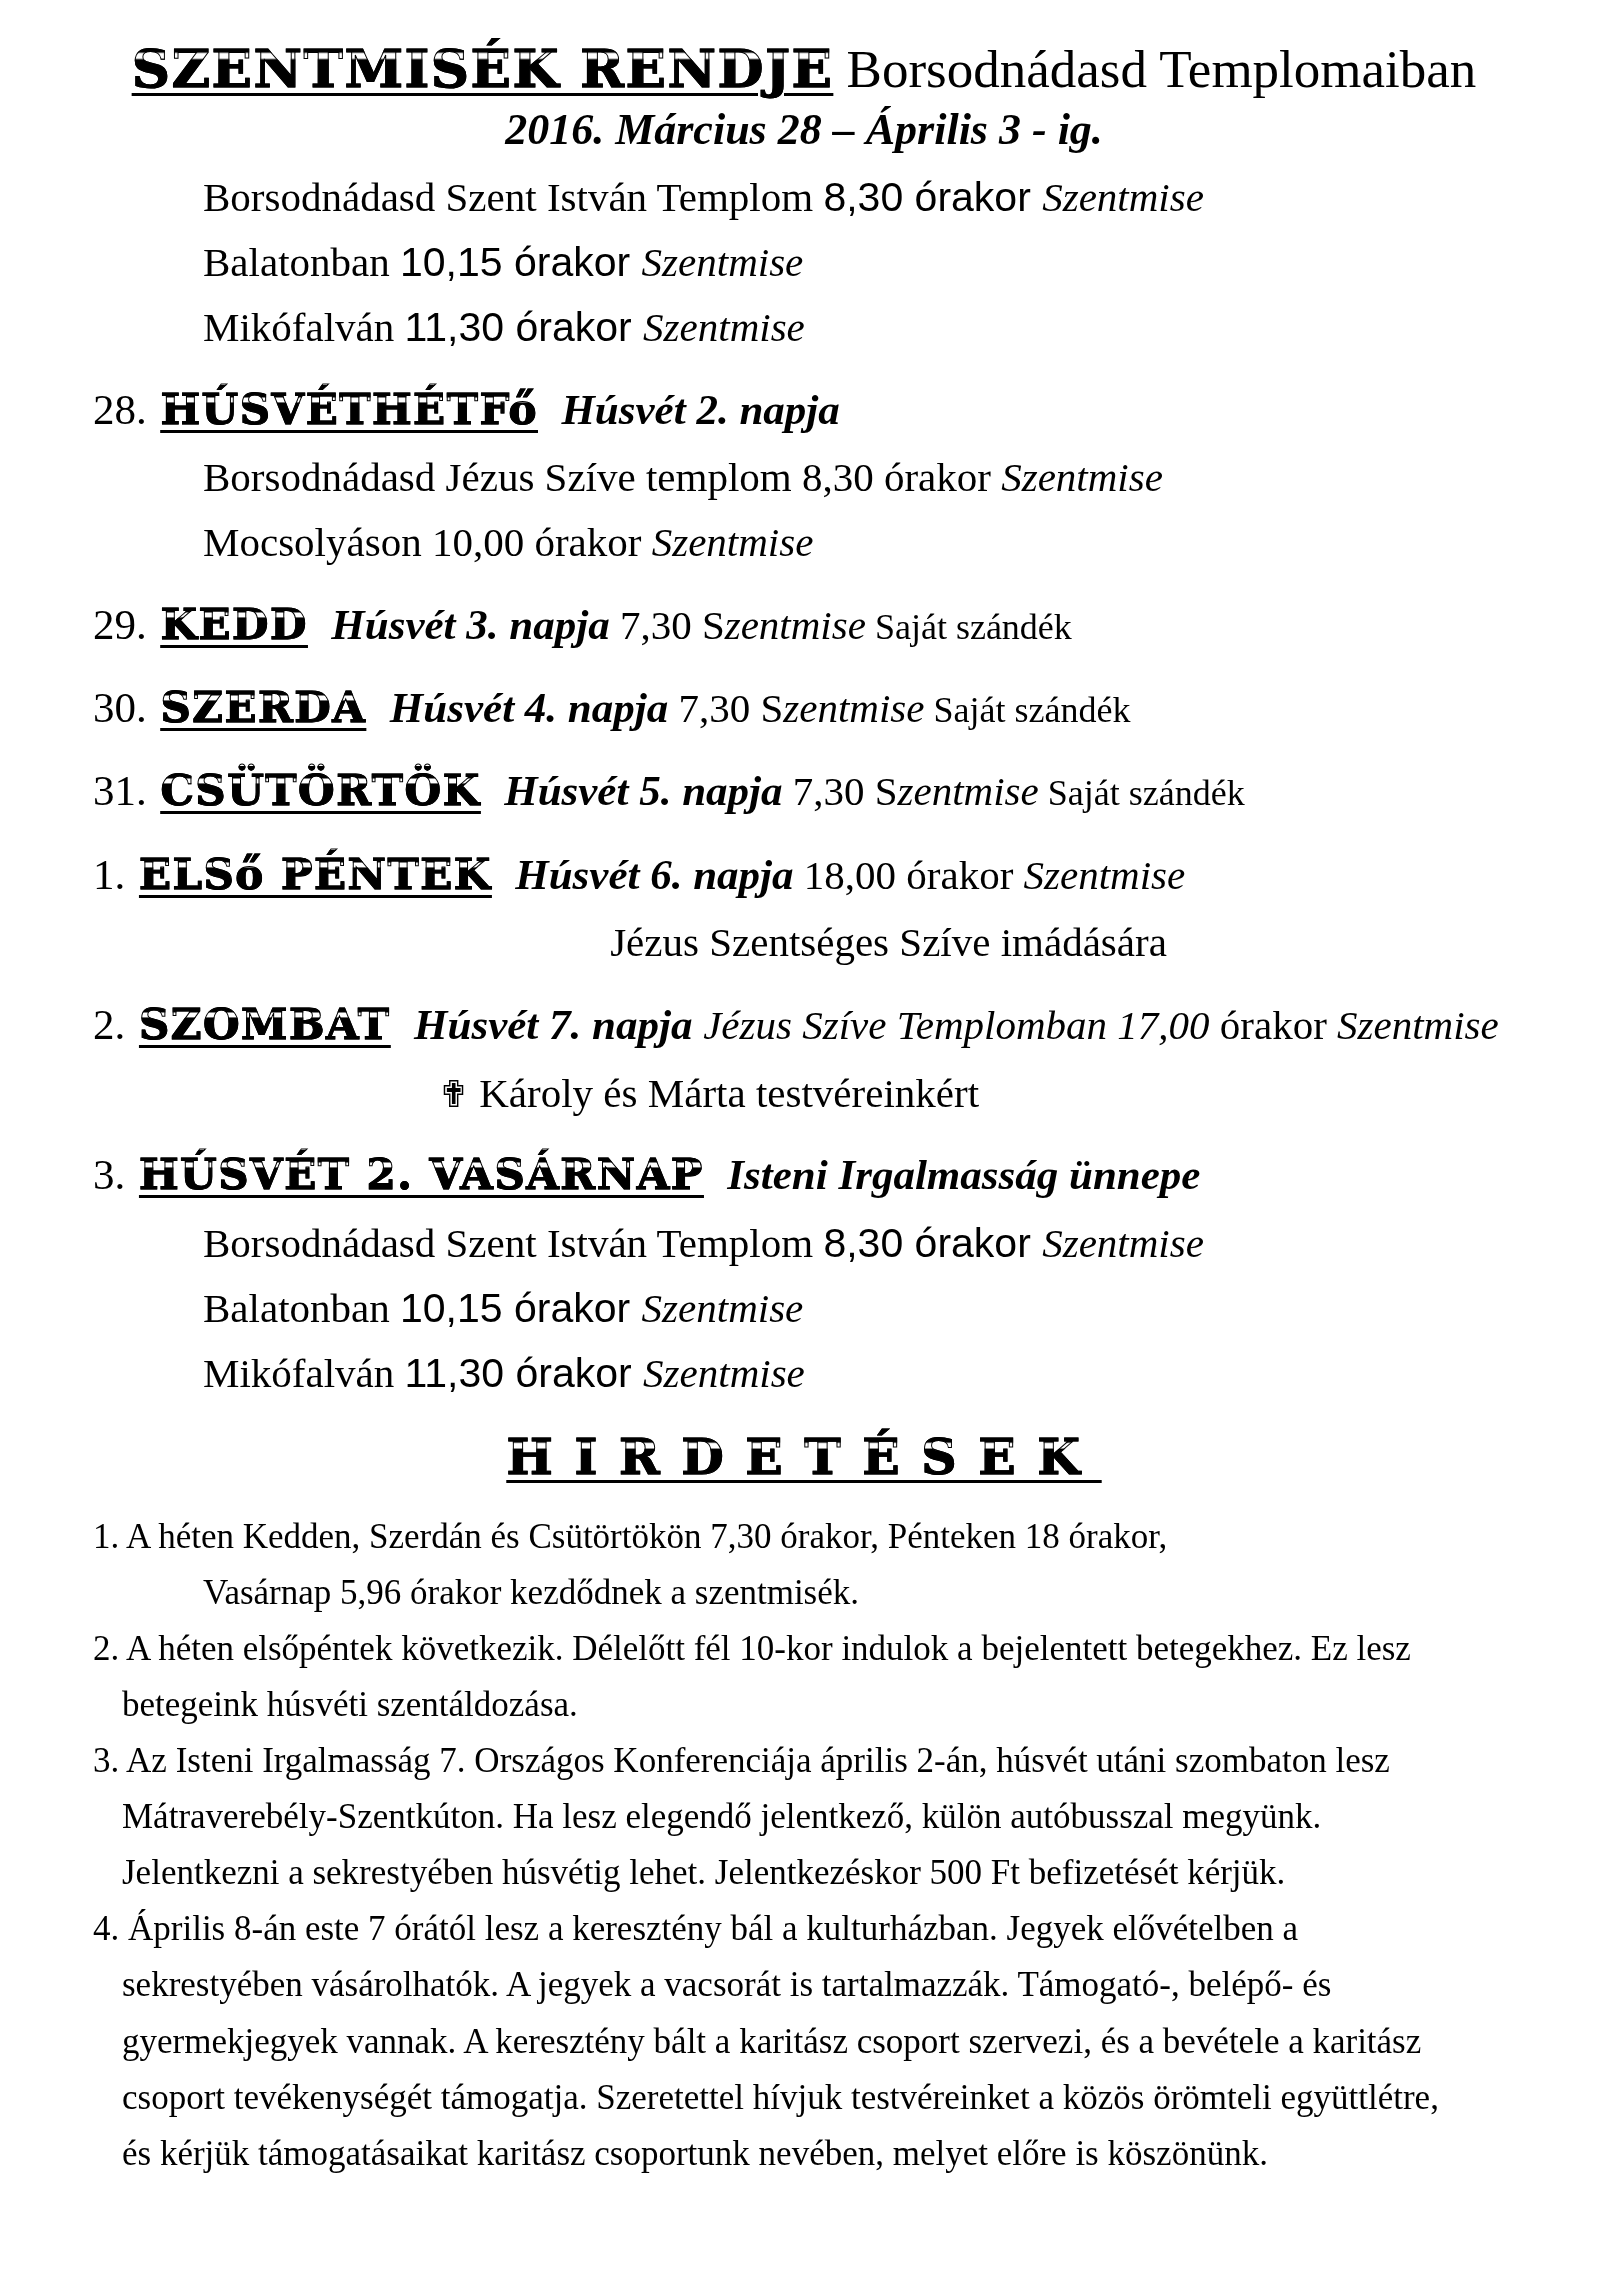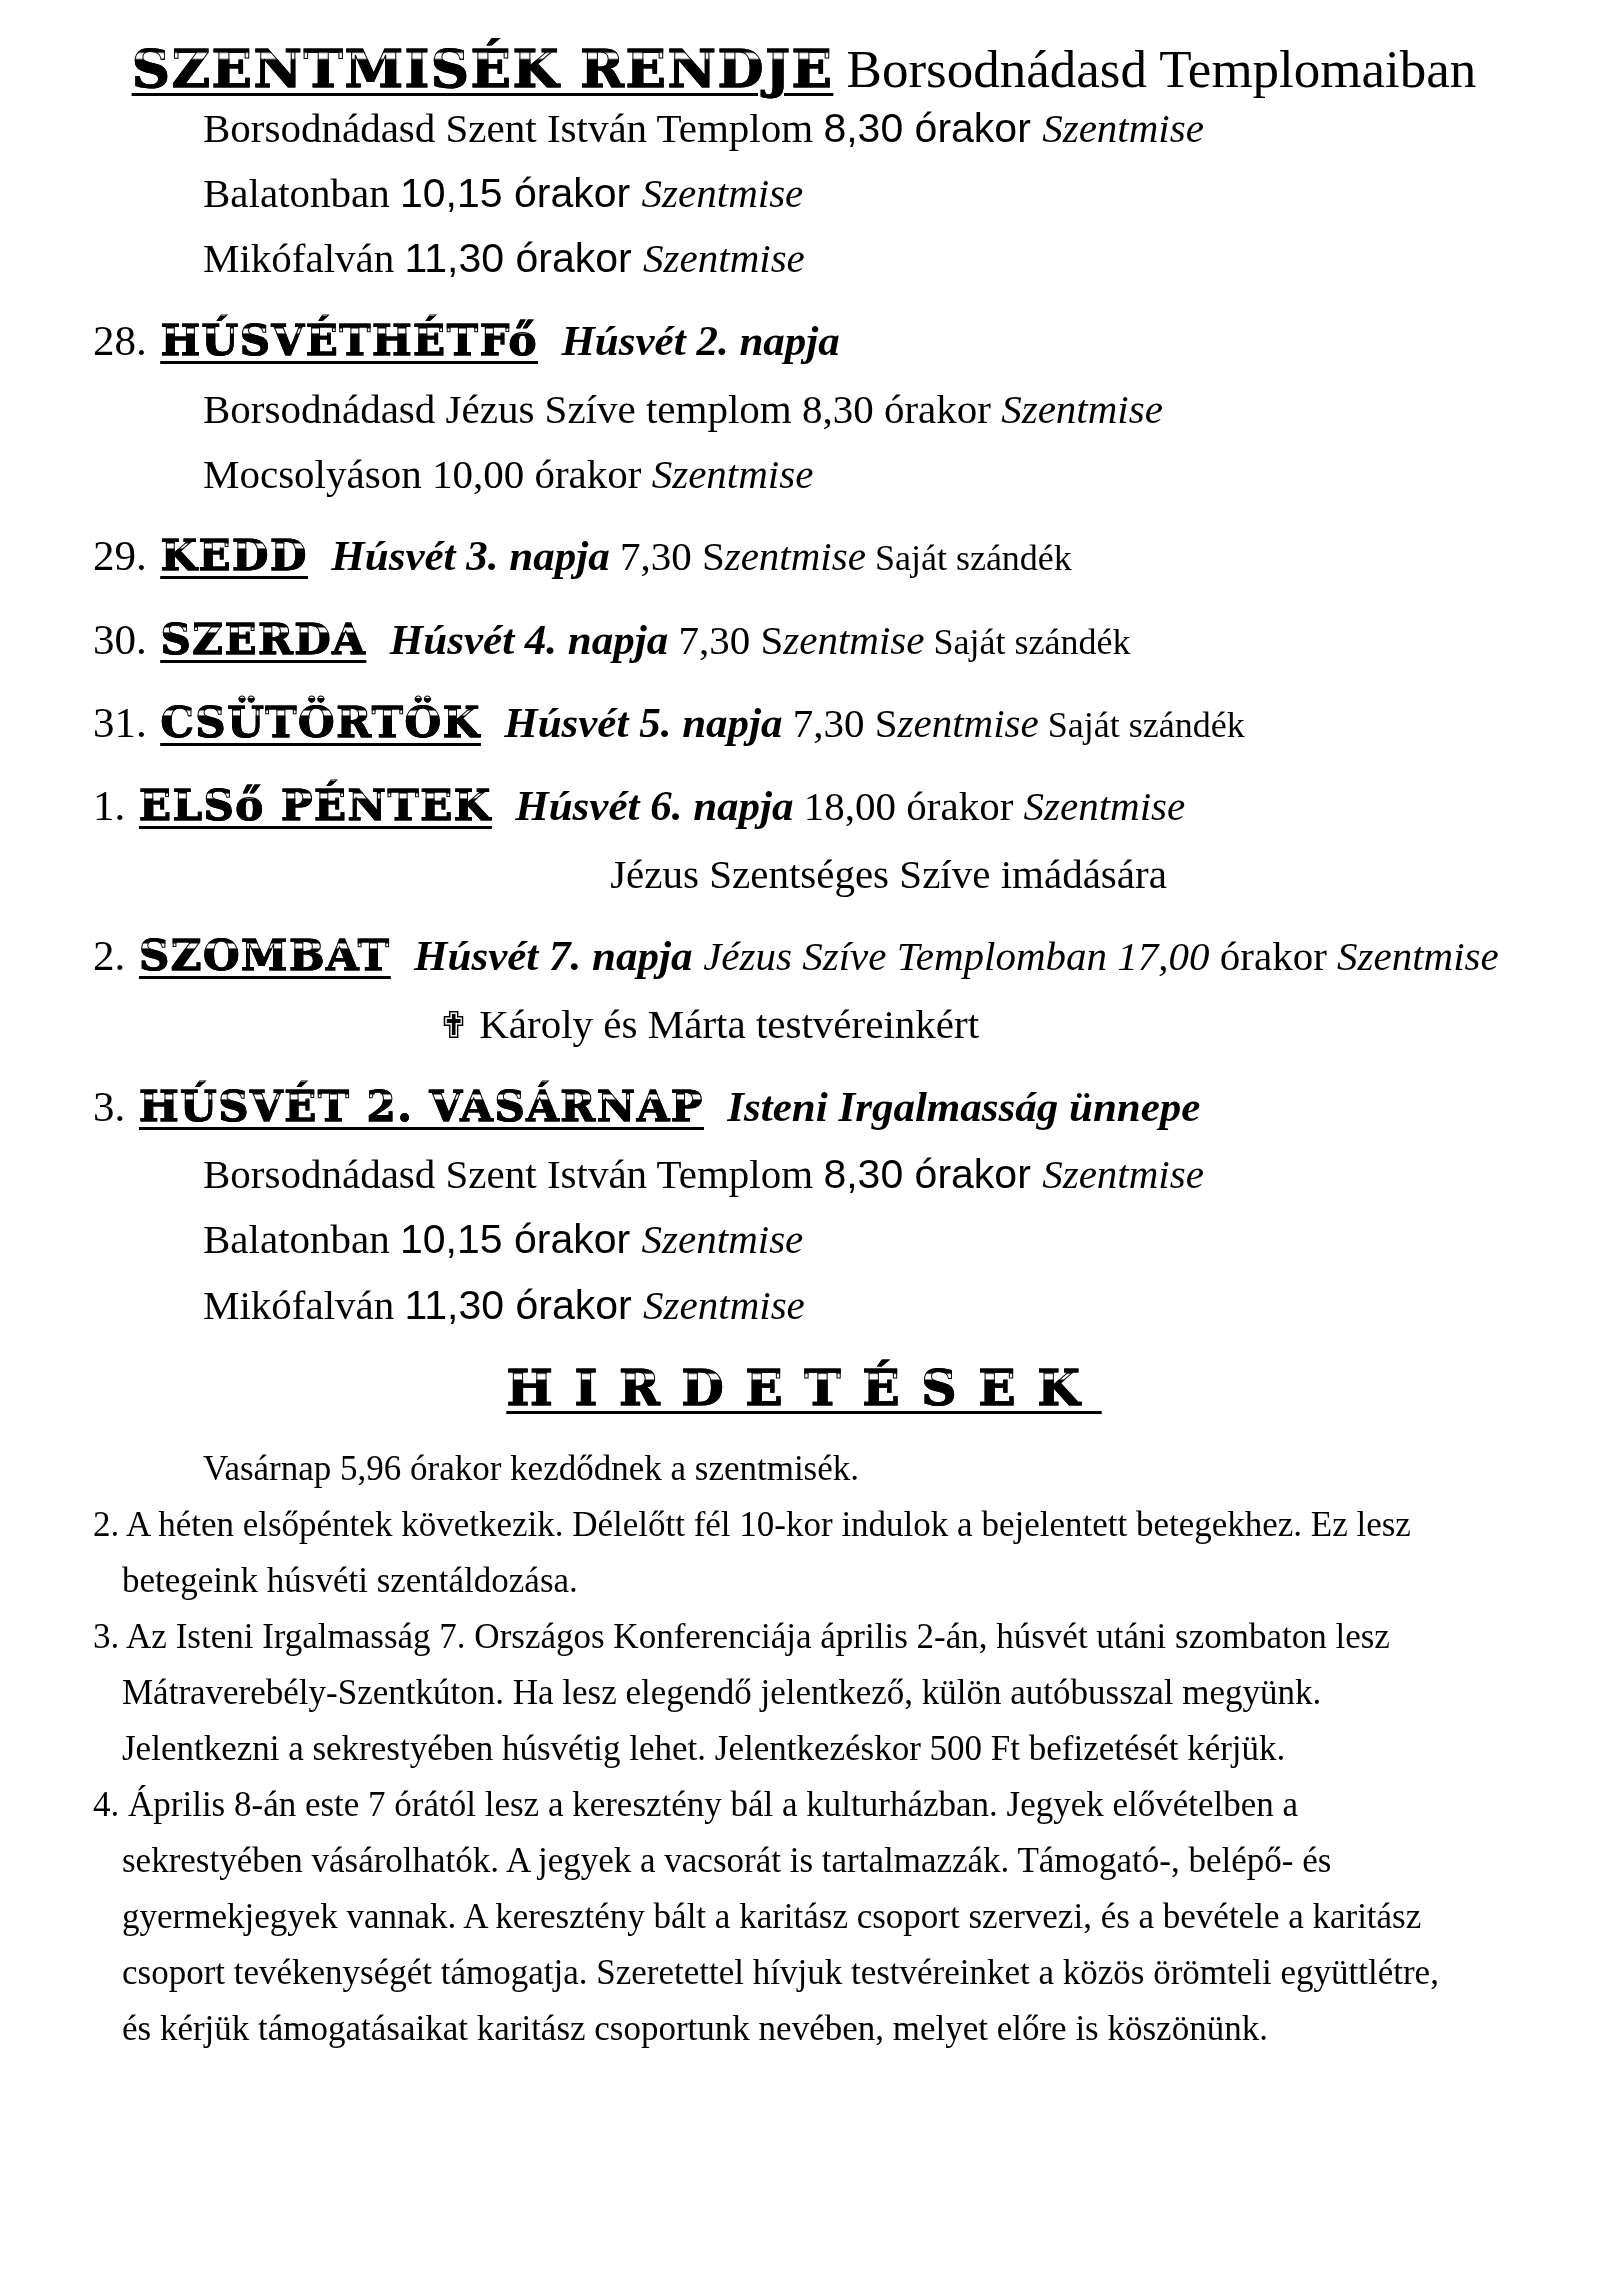--- a/index.html
+++ b/index.html
@@ -73,20 +73,21 @@
   .annc .line{font-size:35px;margin-bottom:8.8px;line-height:1.35;}
 </style>
 </head>
 <body>
 
 <div class="page">
   <header>
     <div class="title-line">
       <span class="deco t-deco">SZENTMISÉK RENDJE</span><span class="t-serif"> Borsodnádasd Templomaiban</span>
     </div>
+    <div class="subtitle">2016. Március 28 – Április 3 - ig.</div>
   </header>
 
   <main class="schedule">
       <div class="section">
         <div class="line ind2"><span class="rt">Borsodnádasd Szent István Templom </span><span class="sa">8,30 órakor </span><span class="it">Szentmise</span></div>
         <div class="line ind2"><span class="rt">Balatonban </span><span class="sa">10,15 órakor </span><span class="it">Szentmise</span></div>
         <div class="line ind2"><span class="rt">Mikófalván </span><span class="sa">11,30 órakor </span><span class="it">Szentmise</span></div>
       </div>
       <div class="section">
         <div class="line head ind0"><span class="num rt">28.</span><span class="deco day">HÚSVÉTHÉTFő</span><span class="bt">Húsvét 2. napja</span></div>
@@ -115,20 +116,21 @@
         <div class="line ind2"><span class="rt">Borsodnádasd Szent István Templom </span><span class="sa">8,30 órakor </span><span class="it">Szentmise</span></div>
         <div class="line ind2"><span class="rt">Balatonban </span><span class="sa">10,15 órakor </span><span class="it">Szentmise</span></div>
         <div class="line ind2"><span class="rt">Mikófalván </span><span class="sa">11,30 órakor </span><span class="it">Szentmise</span></div>
       </div>
     </main>
 
   <h2 class="deco hird">HIRDETÉSEK</h2>
 
   <section class="annc">
       <div class="annc-item">
+        <div class="line ind0"><span class="rt">1. A héten Kedden, Szerdán és Csütörtökön 7,30 órakor, Pénteken 18 órakor,</span></div>
         <div class="line ind2"><span class="rt">Vasárnap 5,96 órakor kezdődnek a szentmisék.</span></div>
       </div>
       <div class="annc-item">
         <div class="line ind0"><span class="rt">2. A héten elsőpéntek következik. Délelőtt fél 10-kor indulok a bejelentett betegekhez. Ez lesz</span></div>
         <div class="line ind1"><span class="rt">betegeink húsvéti szentáldozása.</span></div>
       </div>
       <div class="annc-item">
         <div class="line ind0"><span class="rt">3. Az Isteni Irgalmasság 7. Országos Konferenciája április 2-án, húsvét utáni szombaton lesz</span></div>
         <div class="line ind1"><span class="rt">Mátraverebély-Szentkúton. Ha lesz elegendő jelentkező, külön autóbusszal megyünk.</span></div>
         <div class="line ind1"><span class="rt">Jelentkezni a sekrestyében húsvétig lehet. Jelentkezéskor 500 Ft befizetését kérjük.</span></div>

